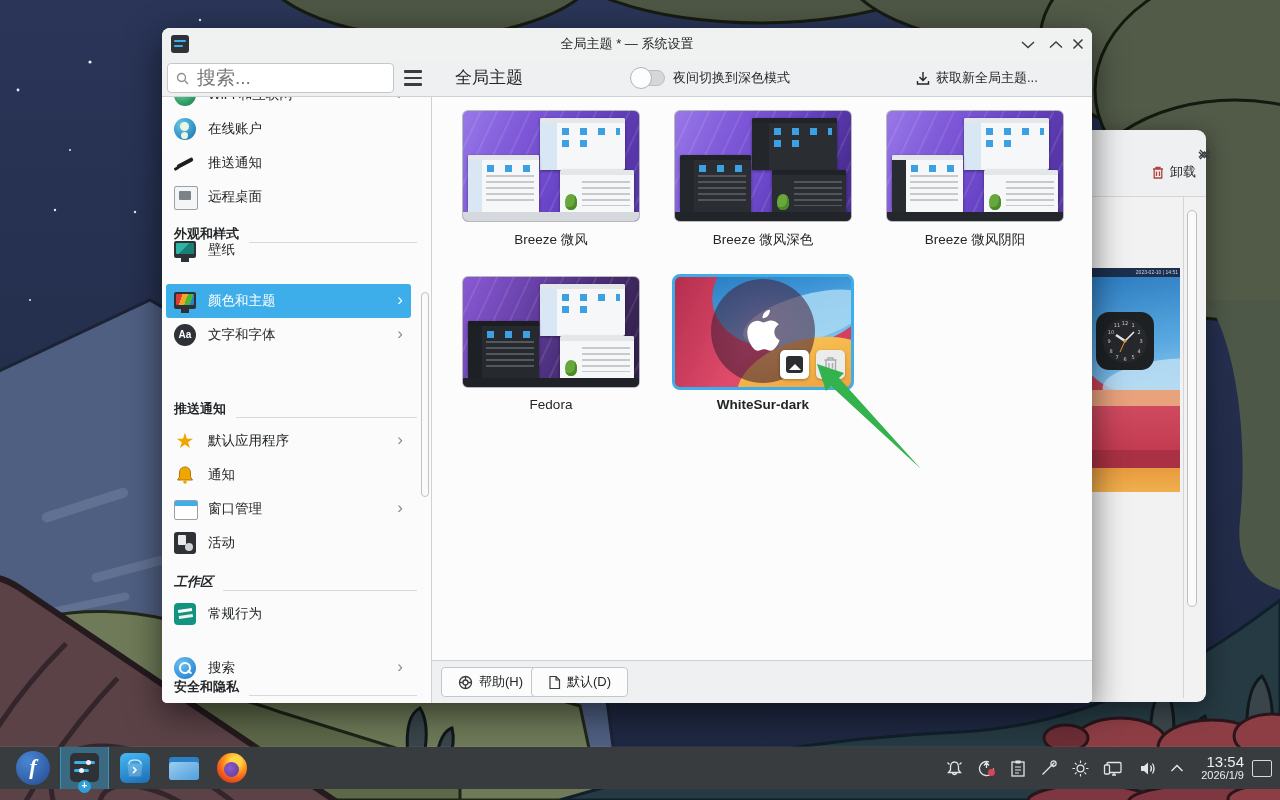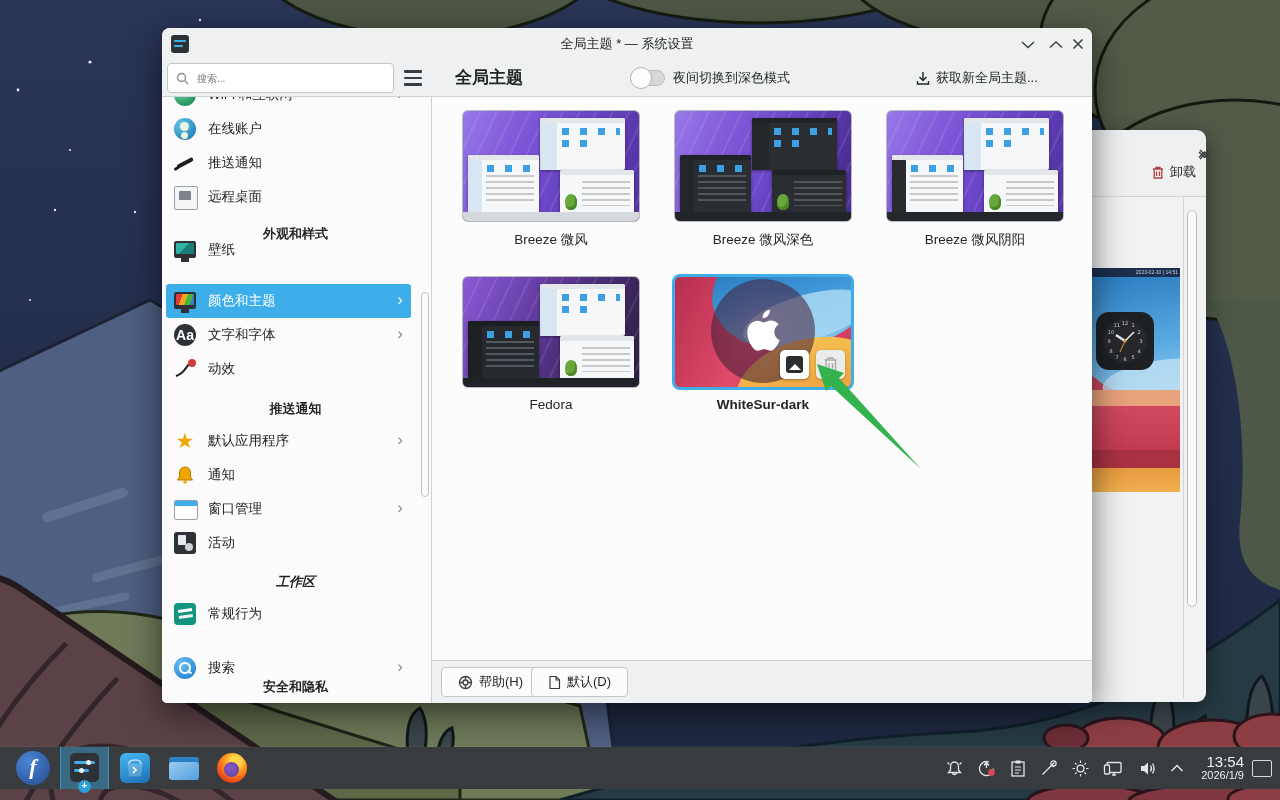--- a/index.html
+++ b/index.html
@@ -63,56 +63,56 @@
   #titlebar{position:absolute;left:0;top:0;right:0;height:32px;background:#f0f1f1;border-radius:8px 8px 0 0;}
   #titlebar .appicon{position:absolute;left:9px;top:7px;width:18px;height:18px;background:#2e3236;border-radius:3px;}
   #titlebar .appicon i{position:absolute;left:3px;height:2px;background:#3daee9;border-radius:1px;}
   #titlebar .appicon i.b1{top:5px;width:12px;}
   #titlebar .appicon i.b2{top:10px;width:9px;}
   #titlebar .title{position:absolute;left:0;right:0;top:0;height:32px;line-height:32px;text-align:center;font-size:13px;}
   .winctl{position:absolute;top:8px;width:16px;height:16px;display:flex;align-items:center;justify-content:center;}
   #header{position:absolute;left:0;top:32px;right:0;height:36px;background:#eff0f1;border-bottom:1px solid #d0d1d2;}
   .searchbox{position:absolute;left:5px;top:3px;width:225px;height:28px;background:#fff;border:1px solid #c6c7c8;
     border-radius:4px;display:flex;align-items:center;}
-  .searchbox input{border:none;outline:none;flex:1;font-size:10px;color:#555;background:transparent;min-width:0;}
+  .searchbox input{border:none;outline:none;flex:1;font-size:19px;color:#555;background:transparent;min-width:0;}
   .searchbox svg{margin:0 6px 0 8px;flex:none;}
   .hamburger{position:absolute;left:238px;top:7px;width:26px;height:22px;display:flex;flex-direction:column;justify-content:center;gap:4px;}
   .hamburger i{display:block;height:2.5px;background:#3a3d3f;border-radius:1px;width:18px;margin:0 auto;}
-  .pagetitle{position:absolute;left:293px;top:6px;font-size:17px;font-weight:700;}
+  .pagetitle{position:absolute;left:293px;top:6px;font-size:17px;font-weight:400;}
   .nightrow{position:absolute;right:302px;top:9px;display:flex;align-items:center;gap:8px;font-size:13px;}
   .toggle{width:32px;height:14px;background:#d6d7d8;border:1px solid #bcbebf;border-radius:8px;position:relative;}
   .toggle .knob{position:absolute;left:-2px;top:-4px;width:20px;height:20px;border-radius:50%;background:#fdfdfd;border:1px solid #b2b4b5;}
   .getnew{position:absolute;right:4px;top:9px;width:172px;display:flex;align-items:center;gap:6px;font-size:13px;
     overflow:hidden;white-space:nowrap;}
   
   #sidebar{position:absolute;left:0;top:69px;width:269px;bottom:0;background:#fbfbfc;border-right:1px solid #d0d1d2;overflow:hidden;border-radius:0 0 0 5px;}
   .srow{position:absolute;left:4px;width:245px;height:34px;border-radius:3px;display:flex;align-items:center;font-size:13.5px;}
   .srow .sic{position:absolute;left:8px;top:6px;width:22px;height:22px;}
   .srow .slabel{position:absolute;left:42px;right:24px;white-space:nowrap;overflow:hidden;}
   .srow .chev{position:absolute;right:8px;top:0;height:34px;line-height:32px;font-size:17px;color:#8a8d8f;}
   .srow.sel{background:#3daee9;color:#fff;}
   .srow.sel .chev{color:rgba(255,255,255,.95);}
-  .ssec{position:absolute;left:12px;right:14px;height:18px;font-size:13px;font-weight:bold;display:flex;align-items:center;gap:10px;flex-direction:column;}
+  .ssec{position:absolute;left:12px;right:14px;height:18px;font-size:13px;font-weight:bold;display:flex;align-items:flex-end;gap:10px;}
   .ssec .rule{flex:1;height:1px;background:#d8d9da;}
   .sscroll{position:absolute;left:259px;top:195px;width:6px;height:203px;border:1px solid #c2c3c4;background:#fafafa;border-radius:4px;}
   
   .ic-globe{border-radius:50%;background:radial-gradient(circle at 35% 30%,#7fd3a8,#2f9e68 60%,#1f7a4e);}
   .ic-accounts{border-radius:50%;background:radial-gradient(circle at 35% 30%,#69c8e8,#2f8ec0 65%,#1f6e9a);}
   .ic-accounts::after{content:"";position:absolute;left:6px;top:4px;width:9px;height:9px;border-radius:50%;background:#e9f6e4;box-shadow:0 9px 0 -1px #e9f6e4;}
   .ic-pen{background:none;}
   .ic-pen::after{content:"";position:absolute;left:2px;top:9px;width:18px;height:4px;background:#1c1e1f;border-radius:2px;transform:rotate(-28deg);}
   .ic-pen::before{content:"";position:absolute;left:0px;top:15px;width:5px;height:3px;background:#1c1e1f;border-radius:1px;transform:rotate(-28deg);}
   .ic-remote{border:1px solid #9aa0a4;background:#f4f5f6;border-radius:2px;}
   .ic-remote::after{content:"";position:absolute;left:4px;top:4px;width:12px;height:9px;background:#7b8288;border-radius:1px;}
   .ic-monitor{background:#2e3236;border-radius:2px;height:17px !important;}
   .ic-monitor::before{content:"";position:absolute;left:2px;top:2px;right:2px;height:11px;border-radius:1px;}
   .ic-monitor::after{content:"";position:absolute;left:7px;bottom:-4px;width:8px;height:4px;background:#2e3236;}
   .ic-wallpaper::before{background:linear-gradient(135deg,#2fb3a6 0 45%,#1b7f76 45% 100%);}
   .ic-colors::before{background:linear-gradient(110deg,#e03b3b 0 30%,#f5a623 30% 55%,#49b83a 55% 80%,#2f7fd0 80%);}
-  .ic-fonts{border-radius:50%;background:#2e3236;color:#fff;font-size:14px;font-weight:bold;text-align:center;line-height:22px;}
+  .ic-fonts{border-radius:50%;background:#2e3236;color:#fff;font-size:10px;font-weight:bold;text-align:center;line-height:22px;}
   .ic-anim svg{display:block;}
   .ic-star{background:none;color:#f0a500;font-size:21px;line-height:22px;text-align:center;}
   .ic-winmgmt{border:1px solid #9aa0a4;background:#fff;border-radius:2px;height:18px !important;}
   .ic-winmgmt::after{content:"";position:absolute;left:0;top:0;right:0;height:5px;background:#3daee9;border-radius:1px 1px 0 0;}
   .ic-activities{background:#2e3236;border-radius:3px;}
   .ic-activities::after{content:"";position:absolute;left:4px;top:3px;width:8px;height:10px;background:#e8eaeb;border-radius:1px;}
   .ic-activities::before{content:"";position:absolute;right:3px;bottom:3px;width:8px;height:8px;border-radius:50%;background:#cfd2d4;z-index:1;}
   .ic-behavior{background:#12957f;border-radius:4px;}
   .ic-behavior::after{content:"";position:absolute;left:4px;top:6px;width:14px;height:2.5px;background:#fff;box-shadow:0 6px 0 #f0f0f0;transform:rotate(-8deg);}
   .ic-searchs{border-radius:50%;background:radial-gradient(circle at 35% 30%,#6cc0f0,#2f8ed8 70%,#1f6eb0);}
@@ -399,29 +399,20 @@
       <div class="srow sel" style="top:187px;">
         <span class="sic ic-monitor ic-colors" style="top:8px;"></span>
         <span class="slabel">颜色和主题</span>
           <span class="chev">›</span>
       </div>
       <div class="srow" style="top:221px;">
         <span class="sic ic-fonts">Aa</span>
         <span class="slabel">文字和字体</span>
           <span class="chev">›</span>
       </div>
-      <div class="srow" style="top:255px;">
-        <span class="sic ic-anim">
-          <svg width="22" height="22" viewBox="0 0 22 22">
-            <path d="M2 18 Q8 16 12 10 T19 4" fill="none" stroke="#1c1e1f" stroke-width="2.2"></path>
-            <circle cx="18" cy="5" r="4" fill="#d03b3b"></circle>
-          </svg>
-        </span>
-        <span class="slabel">动效</span>
-      </div>
       <div class="ssec" style="top:303px;">
         <span>推送通知</span>
           <span class="rule"></span>
       </div>
       <div class="srow" style="top:327px;">
         <span class="sic ic-star">★</span>
         <span class="slabel">默认应用程序</span>
           <span class="chev">›</span>
       </div>
       <div class="srow" style="top:361px;">

